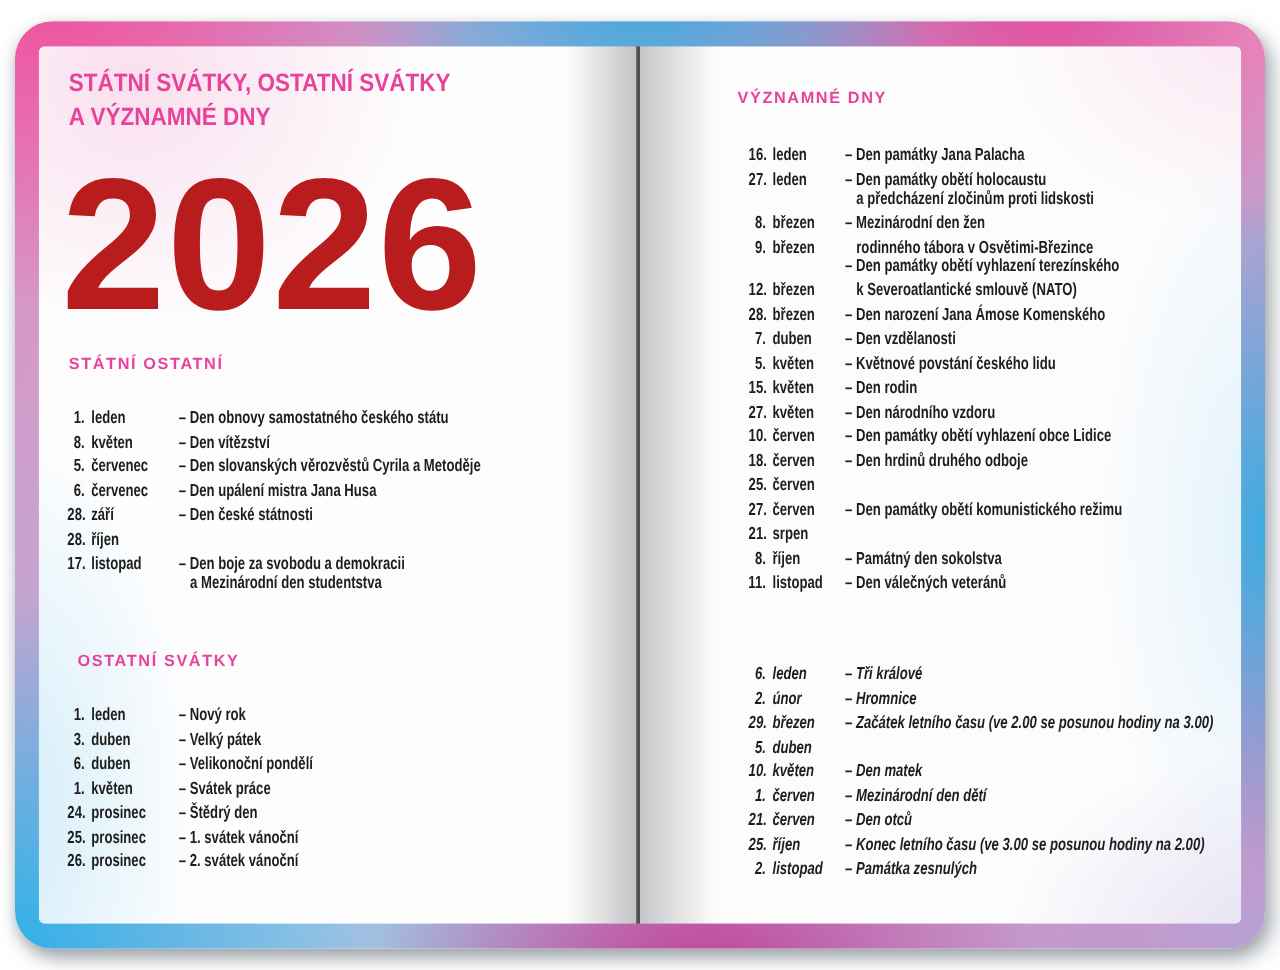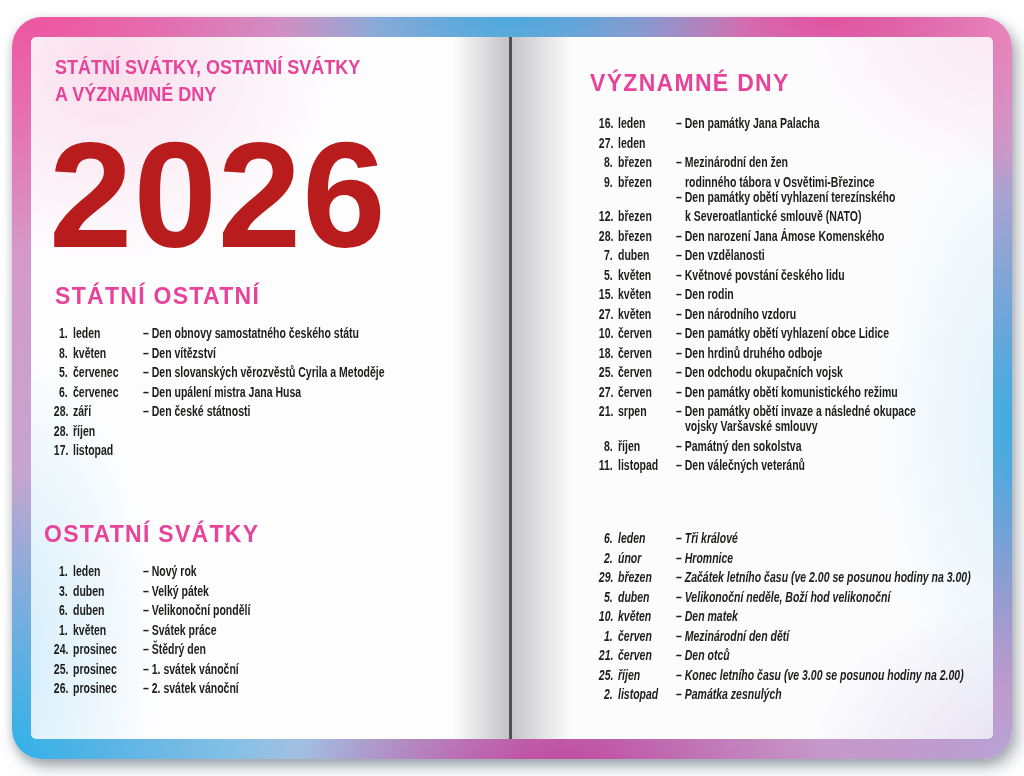--- a/index.html
+++ b/index.html
@@ -53,24 +53,24 @@
     font-size:20px;line-height:27px;font-weight:bold;color:#e8439a;
     transform:scaleX(.9);transform-origin:0 0;white-space:nowrap;
   }
   .year{
     position:absolute;left:49px;top:120px;
     font-size:150px;line-height:150px;font-weight:bold;letter-spacing:1px;
     color:#b91c1c;
   }
   .sec-heading{
     position:absolute;margin:0;
-    font-size:23px;font-weight:bold;color:#e8439a;letter-spacing:1.3px;white-space:nowrap;
+    font-size:13px;font-weight:bold;color:#e8439a;letter-spacing:1.3px;white-space:nowrap;
   }
   #sec1-h{left:55px;top:283px;}
-  #sec2-h{left:44px;top:521px;}
+  #sec2-h{left:62px;top:521px;}
   #right-h{left:590px;top:70px;}
   
   .rows{position:absolute;}
   #rows-statni   {left:44px; top:326px;width:455px;}
   #rows-ostatni  {left:44px; top:564px;width:455px;}
   #rows-vyznamne-1{left:585px;top:116px;width:405px;}
   #rows-vyznamne-2{left:585px;top:531px;width:405px;}
   .row{display:flex;margin-bottom:4.5px;font-size:14px;line-height:15px;font-weight:bold;color:#1d1d1b;}
   .num{flex:none;text-align:right;}
   .month{flex:none;margin-left:5px;}
@@ -139,20 +139,24 @@
         <span class="line"><span class="cond">– Den české státnosti</span></span>
       </span>
     </div>
     <div class="row">
       <span class="num"><span class="cond">28.</span></span>
       <span class="month"><span class="cond">říjen</span></span>
     </div>
     <div class="row">
       <span class="num"><span class="cond">17.</span></span>
       <span class="month"><span class="cond">listopad</span></span>
+      <span class="desc">
+        <span class="line"><span class="cond">– Den boje za svobodu a demokracii</span></span>
+        <span class="line cont"><span class="cond">a Mezinárodní den studentstva</span></span>
+      </span>
     </div>
   </div>
 
 <h2 class="sec-heading" id="sec2-h">OSTATNÍ SVÁTKY</h2>
 <div class="rows rows-left" id="rows-ostatni">
     <div class="row">
       <span class="num"><span class="cond">1.</span></span>
       <span class="month"><span class="cond">leden</span></span>
       <span class="desc">
         <span class="line"><span class="cond">– Nový rok</span></span>
@@ -207,20 +211,24 @@
     <div class="row">
       <span class="num"><span class="cond">16.</span></span>
       <span class="month"><span class="cond">leden</span></span>
       <span class="desc">
         <span class="line"><span class="cond">– Den památky Jana Palacha</span></span>
       </span>
     </div>
     <div class="row">
       <span class="num"><span class="cond">27.</span></span>
       <span class="month"><span class="cond">leden</span></span>
+      <span class="desc">
+        <span class="line"><span class="cond">– Den památky obětí holocaustu</span></span>
+        <span class="line cont"><span class="cond">a předcházení zločinům proti lidskosti</span></span>
+      </span>
     </div>
     <div class="row">
       <span class="num"><span class="cond">8.</span></span>
       <span class="month"><span class="cond">březen</span></span>
       <span class="desc">
         <span class="line"><span class="cond">– Mezinárodní den žen</span></span>
       </span>
     </div>
     <div class="row">
       <span class="num"><span class="cond">9.</span></span>
@@ -282,38 +290,31 @@
     <div class="row">
       <span class="num"><span class="cond">18.</span></span>
       <span class="month"><span class="cond">červen</span></span>
       <span class="desc">
         <span class="line"><span class="cond">– Den hrdinů druhého odboje</span></span>
       </span>
     </div>
     <div class="row">
       <span class="num"><span class="cond">25.</span></span>
       <span class="month"><span class="cond">červen</span></span>
-      <span class="desc">
-        <span class="line"><span class="cond">– Den odchodu okupačních vojsk</span></span>
-      </span>
     </div>
     <div class="row">
       <span class="num"><span class="cond">27.</span></span>
       <span class="month"><span class="cond">červen</span></span>
       <span class="desc">
         <span class="line"><span class="cond">– Den památky obětí komunistického režimu</span></span>
       </span>
     </div>
     <div class="row">
       <span class="num"><span class="cond">21.</span></span>
       <span class="month"><span class="cond">srpen</span></span>
-      <span class="desc">
-        <span class="line"><span class="cond">– Den památky obětí invaze a následné okupace</span></span>
-        <span class="line cont"><span class="cond">vojsky Varšavské smlouvy</span></span>
-      </span>
     </div>
     <div class="row">
       <span class="num"><span class="cond">8.</span></span>
       <span class="month"><span class="cond">říjen</span></span>
       <span class="desc">
         <span class="line"><span class="cond">– Památný den sokolstva</span></span>
       </span>
     </div>
     <div class="row">
       <span class="num"><span class="cond">11.</span></span>
@@ -341,23 +342,20 @@
     <div class="row">
       <span class="num"><span class="cond">29.</span></span>
       <span class="month"><span class="cond">březen</span></span>
       <span class="desc">
         <span class="line"><span class="cond">– Začátek letního času (ve 2.00 se posunou hodiny na 3.00)</span></span>
       </span>
     </div>
     <div class="row">
       <span class="num"><span class="cond">5.</span></span>
       <span class="month"><span class="cond">duben</span></span>
-      <span class="desc">
-        <span class="line"><span class="cond">– Velikonoční neděle, Boží hod velikonoční</span></span>
-      </span>
     </div>
     <div class="row">
       <span class="num"><span class="cond">10.</span></span>
       <span class="month"><span class="cond">květen</span></span>
       <span class="desc">
         <span class="line"><span class="cond">– Den matek</span></span>
       </span>
     </div>
     <div class="row">
       <span class="num"><span class="cond">1.</span></span>

